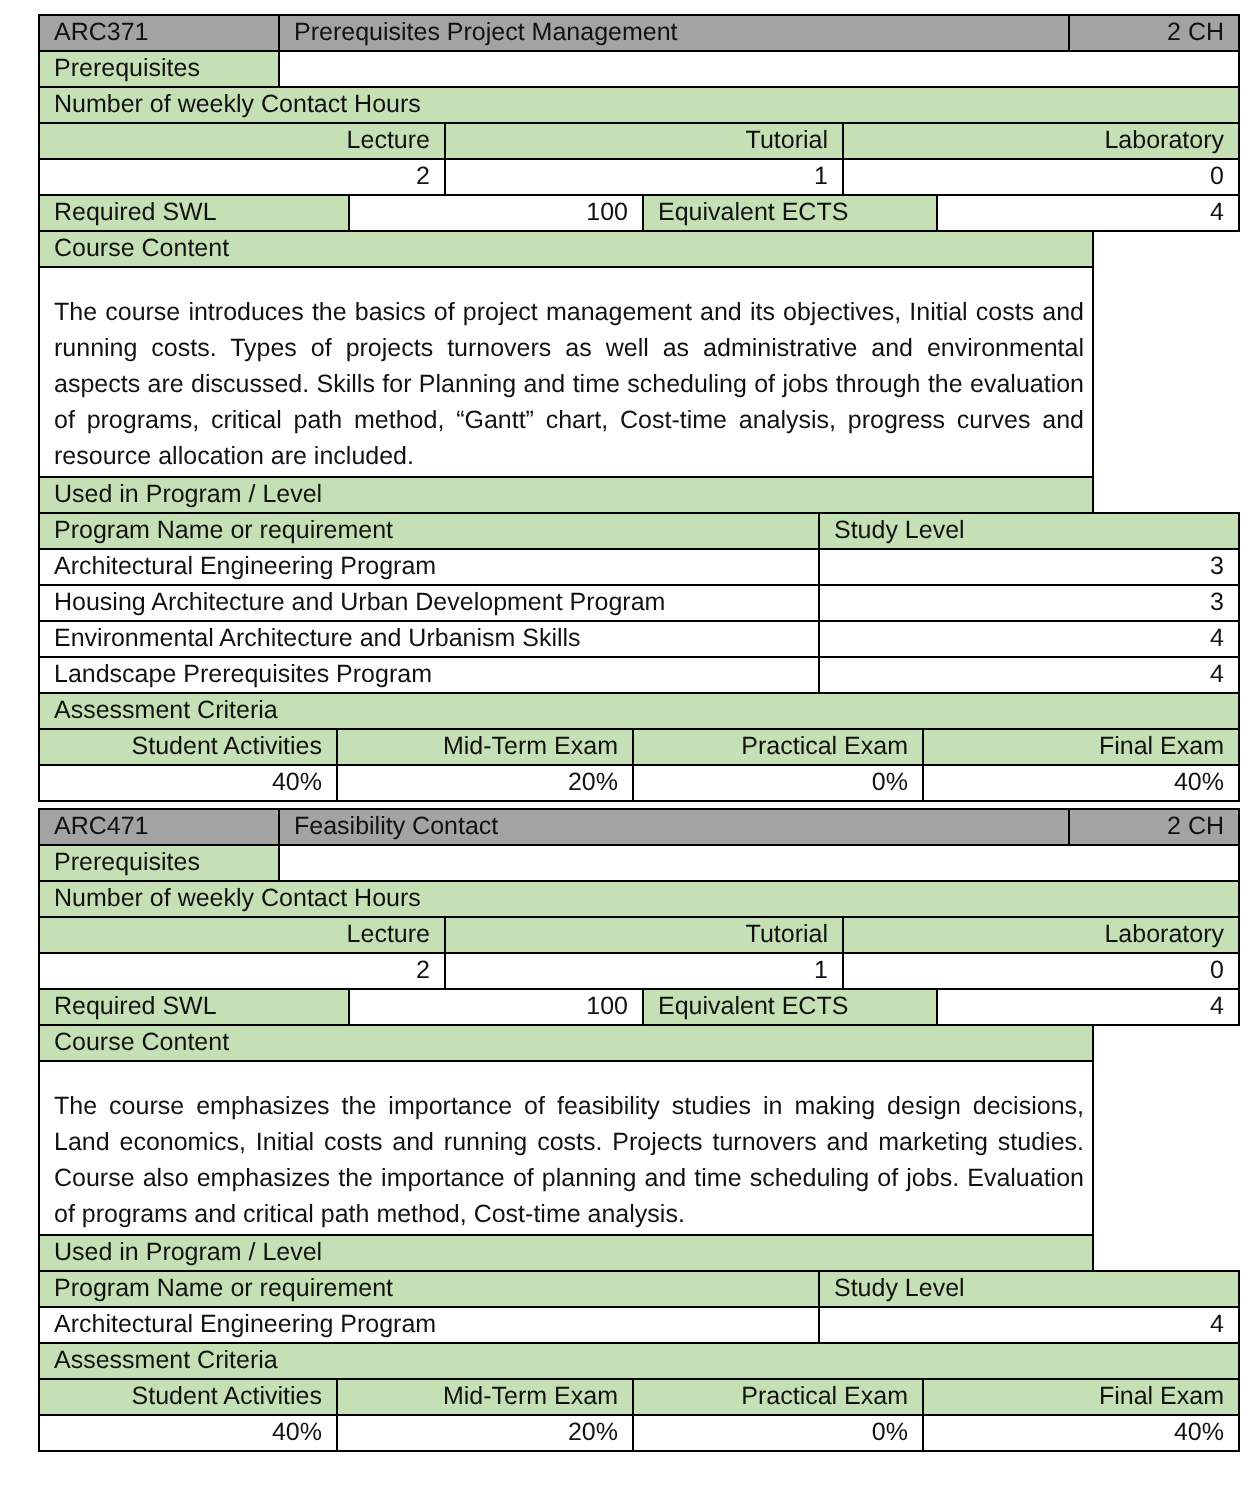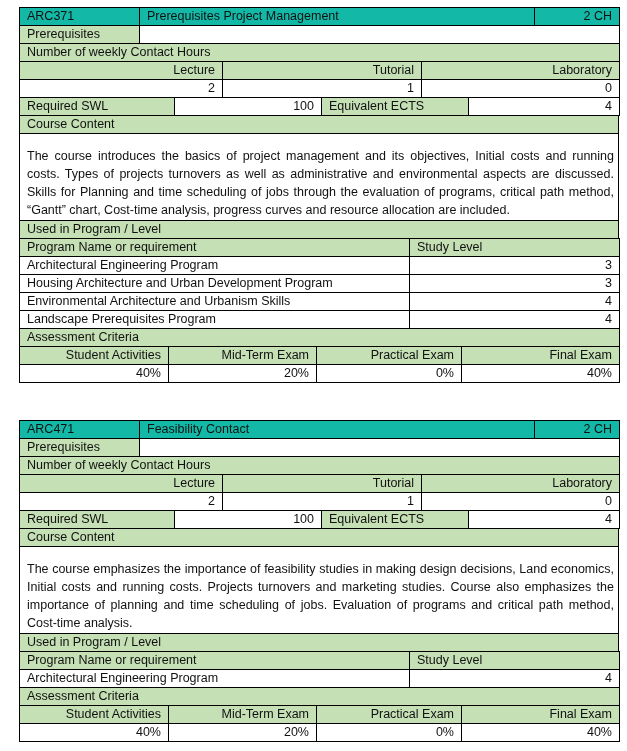--- a/index.html
+++ b/index.html
@@ -1,22 +1,22 @@
 <!DOCTYPE html>
 <html><head>
 <meta charset="utf-8">
 <style>
   html, body { margin: 0; padding: 0; background: #ffffff; }
   body { width: 627px; height: 751px; position: relative; font-family: "Liberation Sans", sans-serif; font-size: 12.5px; color: #111; }
   .course { position: absolute; left: 19px; width: 600px; }
   #c1 { top: 7px; }
-  #c2 { top: 420px; }
-  table { border-collapse: collapse; width: 600px; table-layout: fixed; }
+  #c2 { top: 404px; }
+  table { border-collapse: collapse; width: 528px; table-layout: fixed; }
   td { border: 1px solid #000; padding: 0 7px; height: 17px; line-height: 17px; white-space: nowrap; overflow: hidden; }
-  .blue { background: #14b8a6; margin-left: 29px; }
+  .blue { background: #a3a3a3; margin-left: 29px; }
   .green { background: #c5e0b4; margin-left: 48px; }
   .white { background: #ffffff; }
   .c { text-align: right; }
   .para { white-space: normal; text-align: justify; line-height: 18px; padding: 13px 4px 1px 7px; height: auto; }
 </style>
 </head>
 <body>
 
 <div class="course" id="c1">
   <table>

